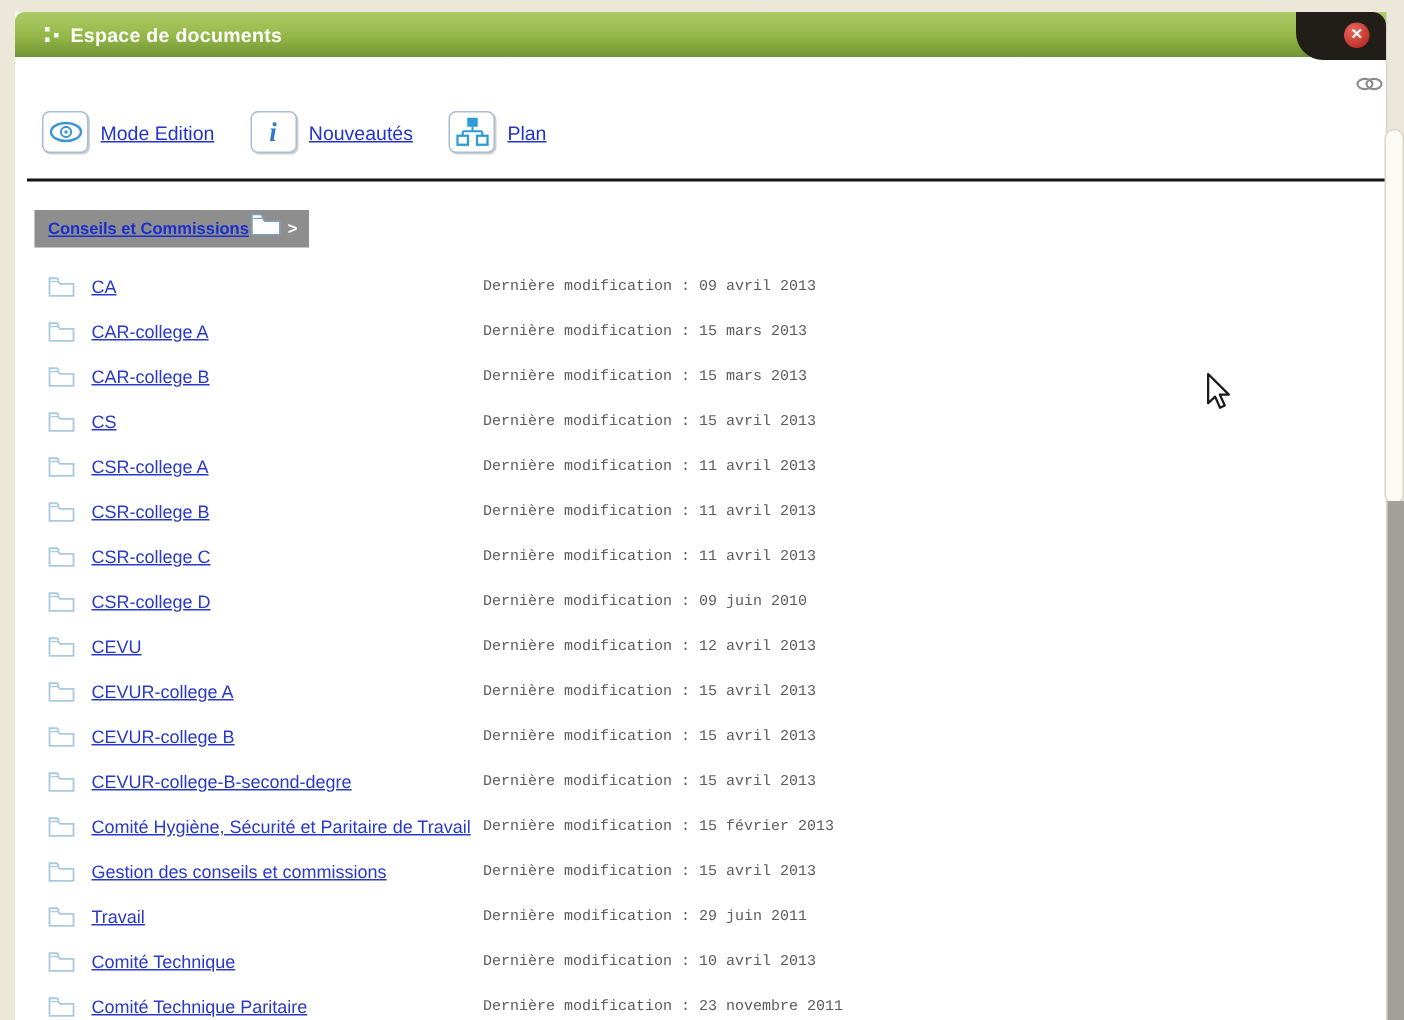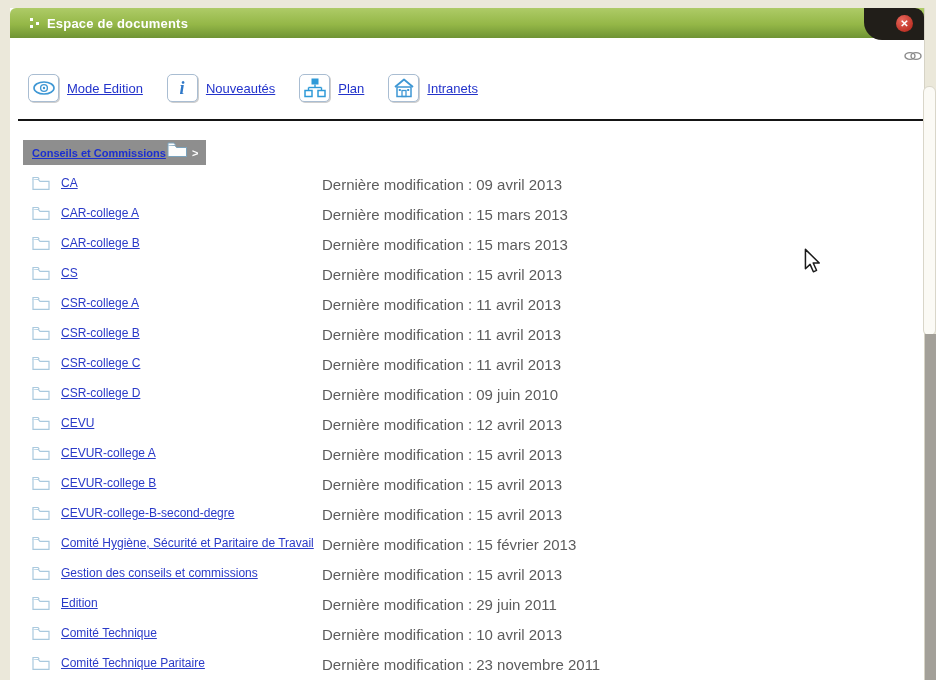--- a/index.html
+++ b/index.html
@@ -42,24 +42,24 @@
 
   
   .breadcrumb { position:absolute; left:13px; top:132px; height:25px; background:#8e8e8e;
                 display:flex; align-items:center; padding:0 8px 0 9px; }
   .crumb-link { color:#1b2fd0; font-size:11px; font-weight:bold; text-decoration:underline; cursor:pointer;text-align:right; }
   .crumb-folder { margin:0 2px 0 1px; position:relative; top:-4px; }
   .crumb-sep { color:#fff; font-size:11px; font-weight:bold; margin-left:2px; }
 
   
   .folder-list { position:absolute; left:22px; top:168px; width:700px; }
-  .folder-row { position:relative; height:30px; display:flex; align-items:flex-start; }
+  .folder-row { position:relative; height:30px; display:flex; align-items:center; }
   .folder-ico { margin-right:11px; flex:0 0 auto; }
   a.folder-link { color:#2a3ac8; font-size:12px; text-decoration:underline; cursor:pointer; white-space:nowrap; }
-  .folder-date { position:absolute; left:290px; color:#5c5c5c; font-size:15px; white-space:nowrap; }
+  .folder-date { position:absolute; left:290px; color:#5c5c5c; font-size:10px; white-space:nowrap;font-family:Liberation Mono, monospace; }
 
   
   .sb-thumb { position:absolute; left:923px; top:86px; width:13px; height:250px;
               background:#fbfaf5; border:1px solid #d9d6c9; border-radius:6px; }
   .sb-track { position:absolute; left:925px; top:334px; width:11px; height:346px; background:#a3a099; }
 
   
   .cursor { position:absolute; left:803px; top:248px; }
 </style>
 </head>
@@ -119,32 +119,20 @@
             <line x1="5.5" y1="10.5" x2="18.5" y2="10.5" stroke="#2f9ad8" stroke-width="1.4"></line>
             <line x1="5.5" y1="10.5" x2="5.5" y2="13.5" stroke="#2f9ad8" stroke-width="1.4"></line>
             <line x1="18.5" y1="10.5" x2="18.5" y2="13.5" stroke="#2f9ad8" stroke-width="1.4"></line>
             <rect x="2" y="13.5" width="7" height="6" fill="none" stroke="#2f9ad8" stroke-width="1.5"></rect>
             <rect x="15" y="13.5" width="7" height="6" fill="none" stroke="#2f9ad8" stroke-width="1.5"></rect>
           </svg>
         </span>
         <a class="tb-link">Plan</a>
       </div>
 
-      <div class="tb-item">
-        <span class="icon-box">
-          <svg width="24" height="22" viewBox="0 0 24 22">
-            <path d="M3 10 L12 2.5 L21 10" fill="none" stroke="#3e97d4" stroke-width="1.8" stroke-linejoin="round"></path>
-            <rect x="5" y="10" width="14" height="9.5" fill="none" stroke="#3e97d4" stroke-width="1.5"></rect>
-            <rect x="10" y="13.5" width="4" height="6" fill="none" stroke="#3e97d4" stroke-width="1.3"></rect>
-            <rect x="6.8" y="12" width="2" height="2" fill="#3e97d4"></rect>
-            <rect x="15.2" y="12" width="2" height="2" fill="#3e97d4"></rect>
-          </svg>
-        </span>
-        <a class="tb-link">Intranets</a>
-      </div>
 
     </div>
 
     <div class="divider"></div>
 
     <div class="breadcrumb">
       <a class="crumb-link">Conseils et Commissions</a>
       <svg class="crumb-folder" width="21" height="16" viewBox="0 0 21 16">
         <path d="M1 4.5 h7 l1.5 2 h10 v9 h-18.5 z" fill="#fdfdfd" stroke="#7aa2bc" stroke-width="1"></path>
         <path d="M1 4.5 v-2.5 h6 l1.5 2" fill="#fdfdfd" stroke="#7aa2bc" stroke-width="1"></path>
@@ -277,21 +265,21 @@
         </svg>
         <a class="folder-link">Gestion des conseils et commissions</a>
         <span class="folder-date">Dernière modification : 15 avril 2013</span>
       </div>
 
       <div class="folder-row">
         <svg class="folder-ico" width="18" height="14" viewBox="0 0 18 14">
           <path d="M1 3.5 h5.5 l1.5 1.8 h9 v8 h-16 z" fill="#ffffff" stroke="#a9c9de" stroke-width="1.2"></path>
           <path d="M1 3.5 v-2 h5 l1.2 1.6" fill="#ffffff" stroke="#a9c9de" stroke-width="1.2"></path>
         </svg>
-        <a class="folder-link">Edition</a>
+        <a class="folder-link">Travail</a>
         <span class="folder-date">Dernière modification : 29 juin 2011</span>
       </div>
 
       <div class="folder-row">
         <svg class="folder-ico" width="18" height="14" viewBox="0 0 18 14">
           <path d="M1 3.5 h5.5 l1.5 1.8 h9 v8 h-16 z" fill="#ffffff" stroke="#a9c9de" stroke-width="1.2"></path>
           <path d="M1 3.5 v-2 h5 l1.2 1.6" fill="#ffffff" stroke="#a9c9de" stroke-width="1.2"></path>
         </svg>
         <a class="folder-link">Comité Technique</a>
         <span class="folder-date">Dernière modification : 10 avril 2013</span>

